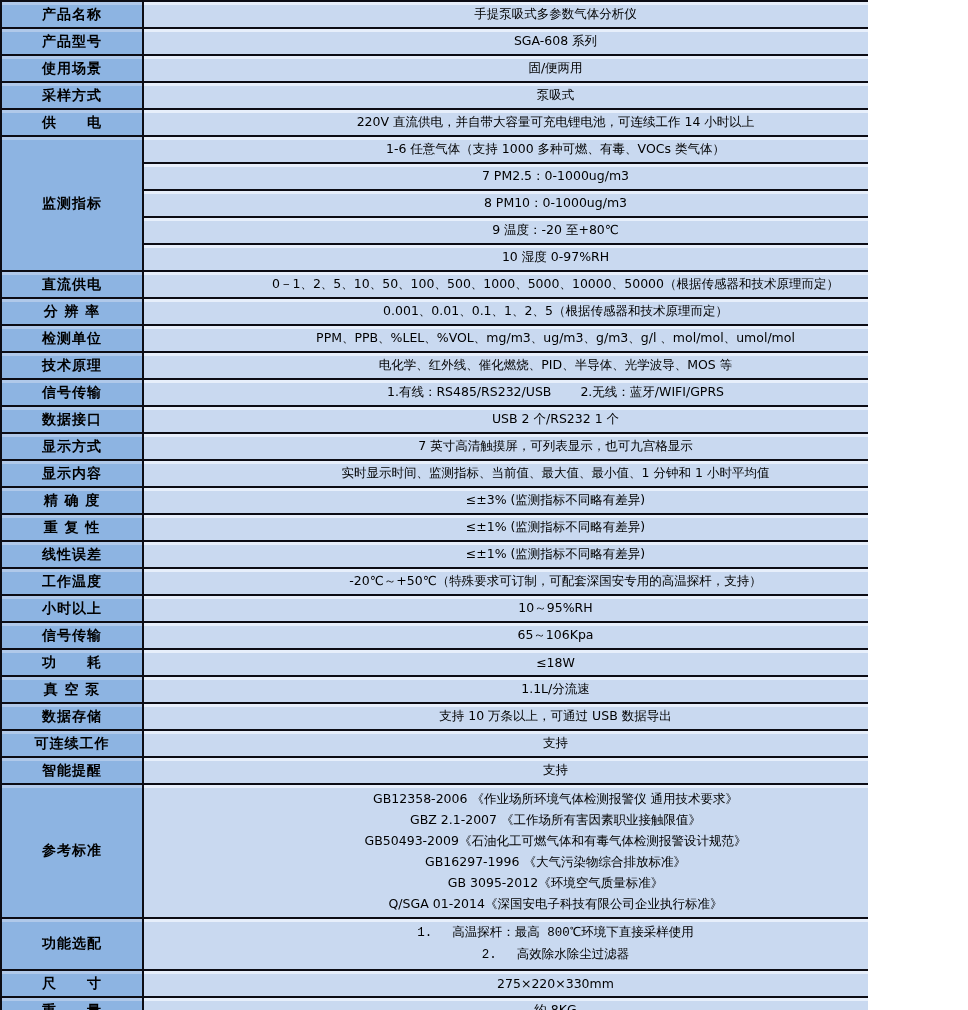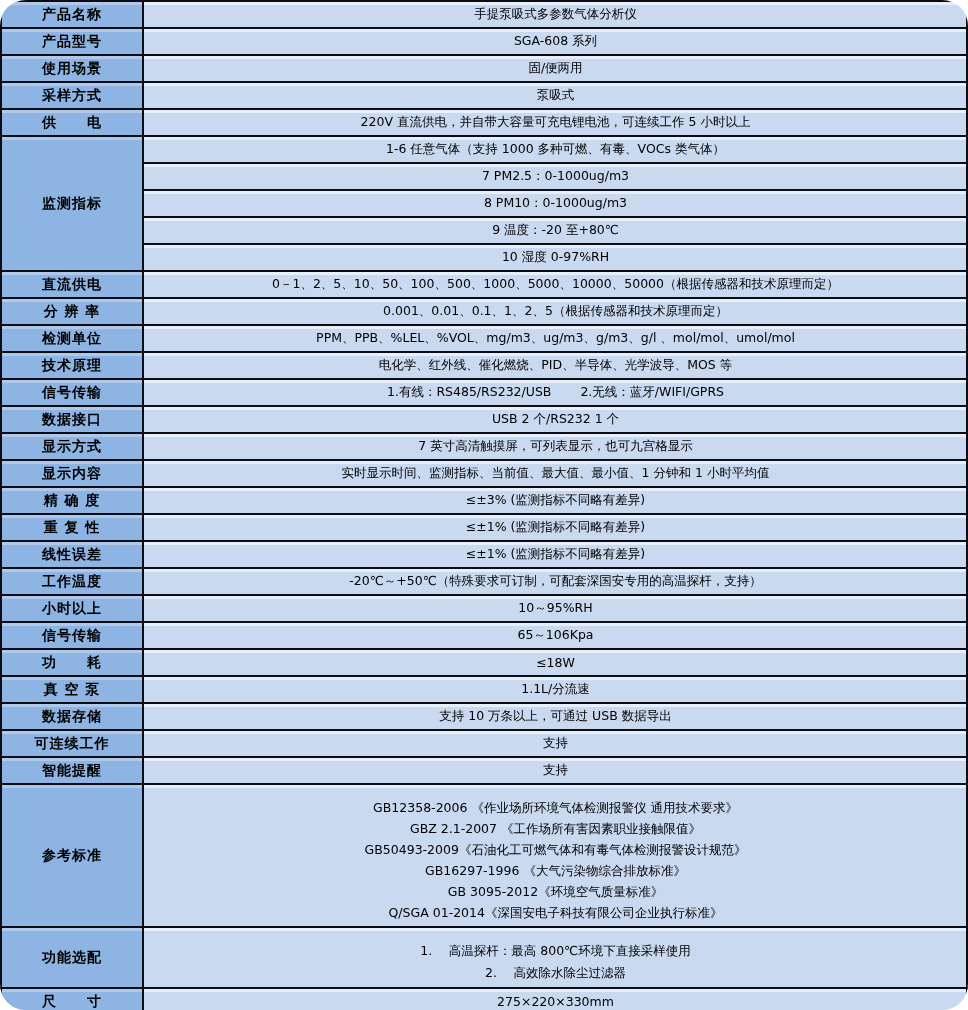--- a/index.html
+++ b/index.html
@@ -2,25 +2,24 @@
 <html style="--label-bg: #8db4e2; --value-bg: #c9d9f0; --hl-label: #b0c9ea; --hl-value: #e7effb; --line: #0c0c14;"><head>
 <meta charset="utf-8">
 <style>
   html, body {
     margin: 0;
     padding: 0;
     background: #ffffff;
     font-family: "DejaVu Sans", sans-serif;
   }
   #canvas {
-    width: 968px;
+    width: 868px;
     height: 1010px;
     overflow: hidden;
     background: #ffffff;
-    border-radius: 26px;
   }
   table.spec-table {
     border-collapse: collapse;
     table-layout: fixed;
     width: 968px;
     height: 1010px;
   }
   table.spec-table td {
     border: 2px solid var(--line, #0c0c14);
     vertical-align: middle;
@@ -47,23 +46,24 @@
     white-space: pre-wrap;
   }
   tr.single-row { height: 27px; }
   tr.sub-row { height: 27px; }
   .value-line {
     line-height: 21px;
     white-space: pre-wrap;
   }
   .value-line.opt {
     line-height: 22px;
+    font-family: Liberation Mono, monospace;
   }
   td.multiline-cell {
-    padding-top: 12px;
+    padding-top: 3px;
     padding-bottom: 3px;
   }
 </style>
 </head>
 <body>
 
 <div id="canvas">
   <table class="spec-table">
     <tbody id="spec-tbody">
         <tr class="single-row">
@@ -77,21 +77,21 @@
         <tr class="single-row">
           <td class="label-cell">使用场景</td>
           <td class="value-cell">固/便两用</td>
         </tr>
         <tr class="single-row">
           <td class="label-cell">采样方式</td>
           <td class="value-cell">泵吸式</td>
         </tr>
         <tr class="single-row">
           <td class="label-cell">供　　电</td>
-          <td class="value-cell">220V 直流供电，并自带大容量可充电锂电池，可连续工作 5 小时以上</td>
+          <td class="value-cell">220V 直流供电，并自带大容量可充电锂电池，可连续工作 14 小时以上</td>
         </tr>
         <tr class="sub-row">
           <td class="label-cell" rowspan="5">监测指标</td>
           <td class="value-cell">1-6 任意气体（支持 1000 多种可燃、有毒、VOCs 类气体）</td>
         </tr>
         <tr class="sub-row">
           <td class="value-cell">7 PM2.5：0-1000ug/m3</td>
         </tr>
         <tr class="sub-row">
           <td class="value-cell">8 PM10：0-1000ug/m3</td>

